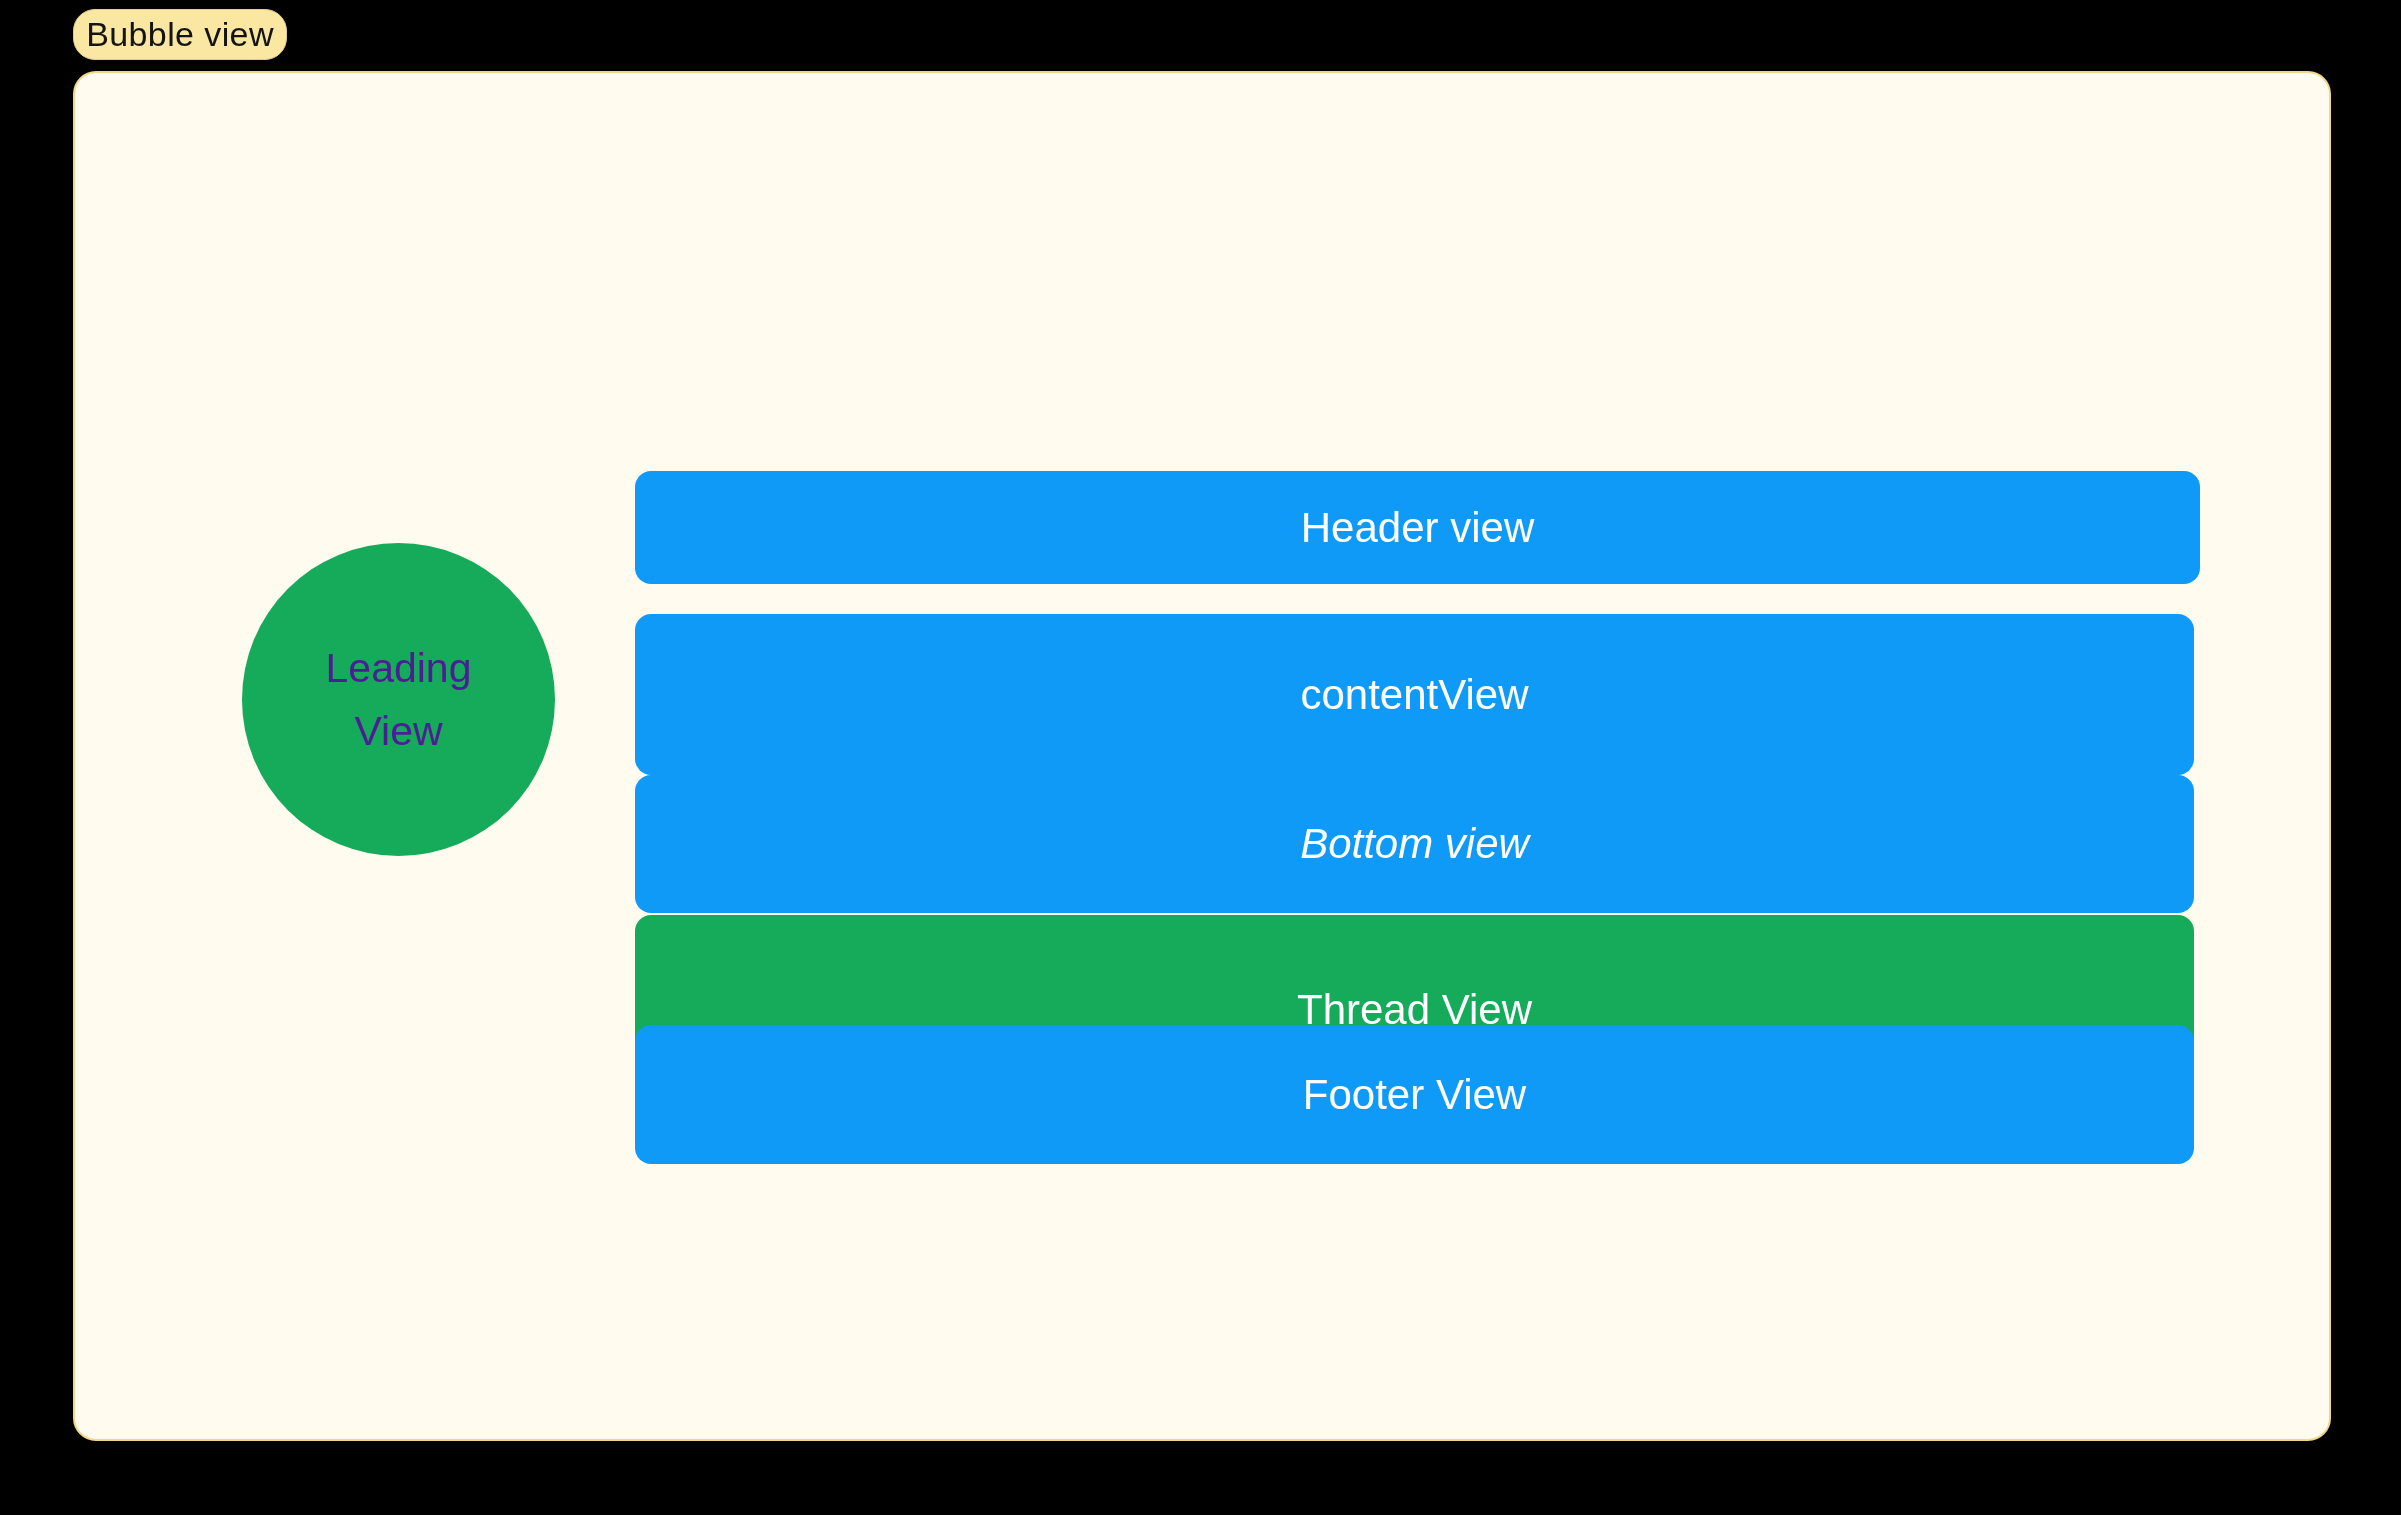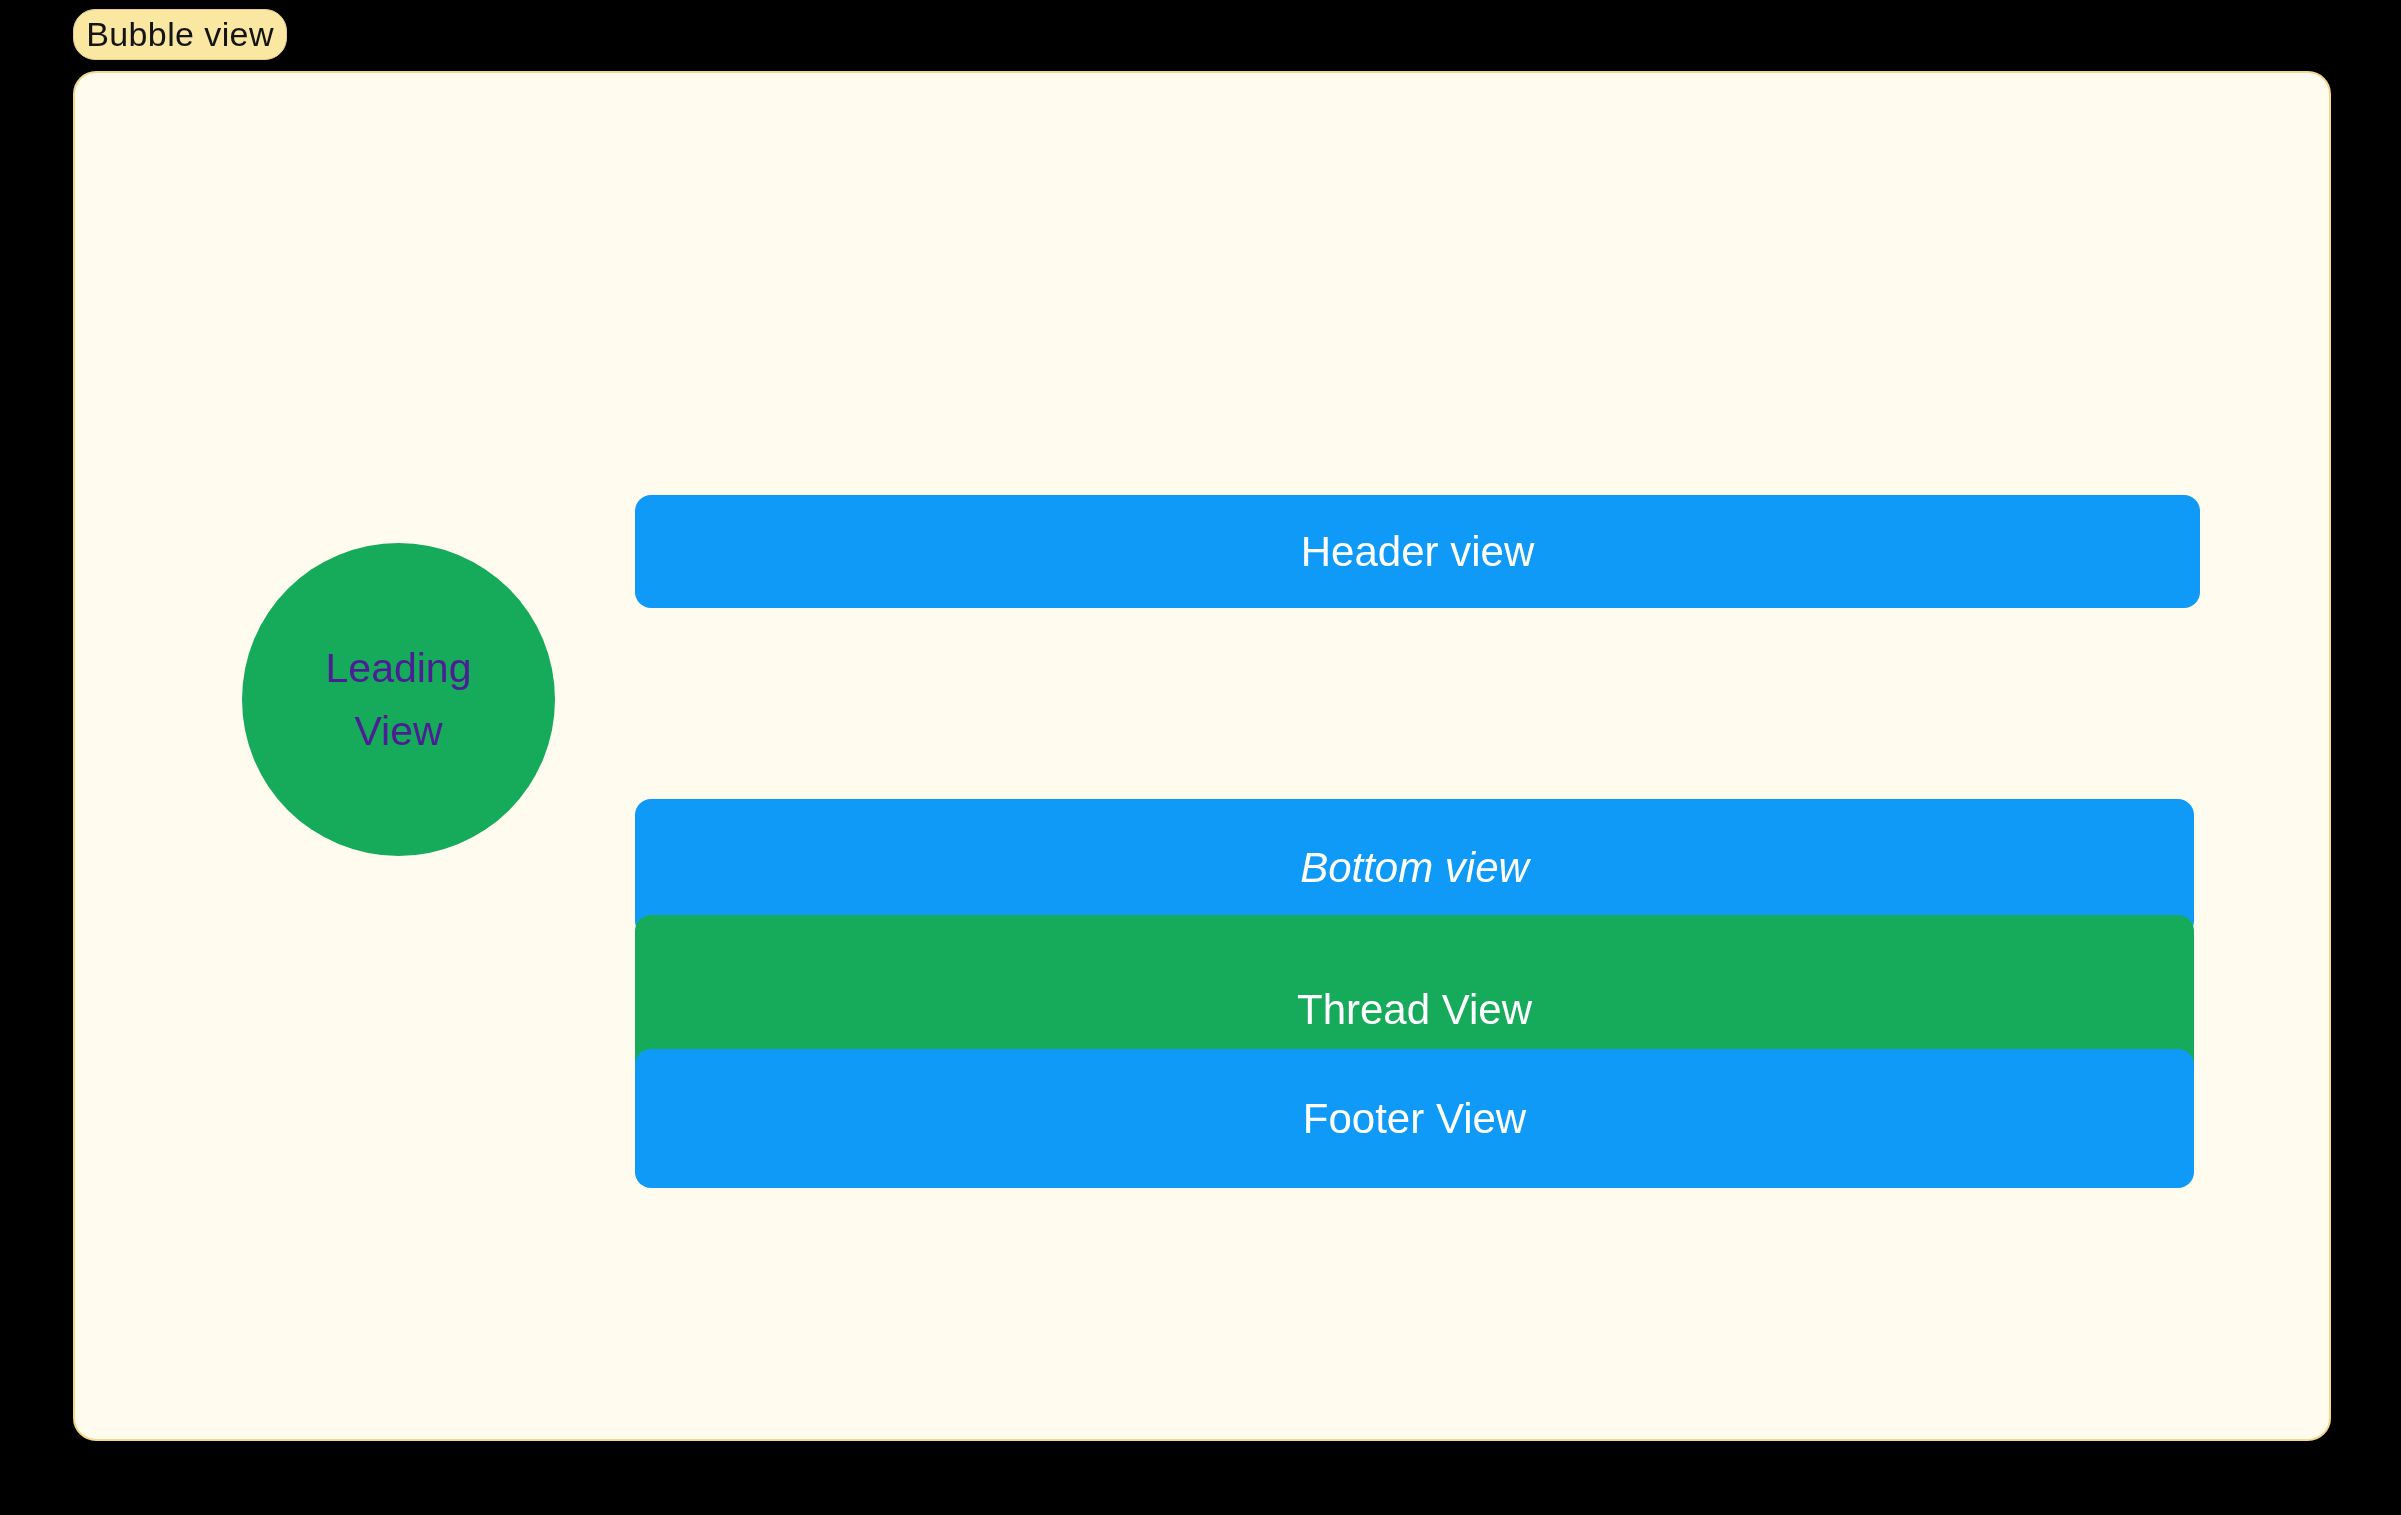--- a/index.html
+++ b/index.html
@@ -45,21 +45,21 @@
     text-align: center;
   }
 
   .bar {
     position: absolute; left: 560px;
     width: 1559px;
     border-radius: 16px;
     display: flex; align-items: center; justify-content: center;
     color: #FFFFFF; font-size: 42px;
   }
-  .bar.blue  { background: #0F9AF8; margin-top: 24px; }
+  .bar.blue  { background: #0F9AF8; }
   .bar.green { background: #16AB5B; }
 
   .bar-header  { top: 398px;  height: 113px; width: 1565px; }
   .bar-content { top: 541px;  height: 161px; }
   .bar-bottom  { top: 702px;  height: 138px; font-style: italic; }
   .bar-thread  { top: 842px;  height: 189px; }
   .bar-footer  { top: 952px; height: 139px; }
 </style>
 </head>
 <body>
@@ -72,20 +72,23 @@
 
   <div class="leading-circle">
     <div>Leading</div>
     <div>View</div>
   </div>
 
   <div class="bar blue bar-header">
     <span>Header view</span>
   </div>
 
+  <div class="bar blue bar-content">
+    <span>contentView</span>
+  </div>
 
   <div class="bar blue bar-bottom">
     <span>Bottom view</span>
   </div>
 
   <div class="bar green bar-thread">
     <span>Thread View</span>
   </div>
 
   <div class="bar blue bar-footer">

